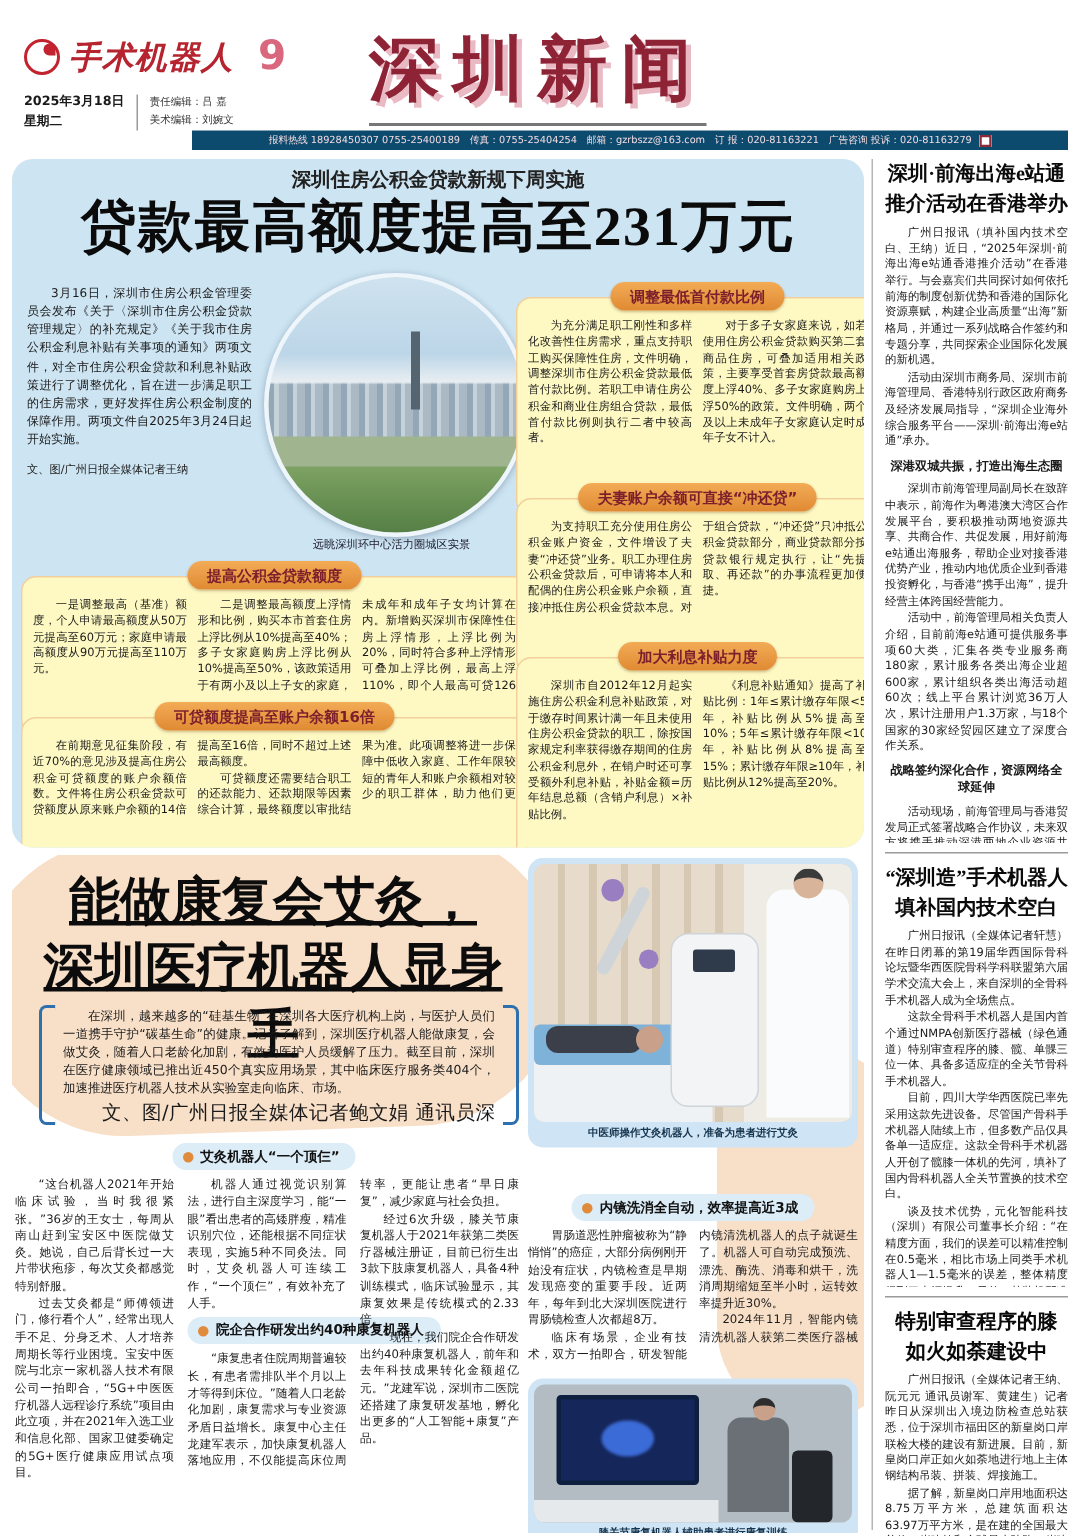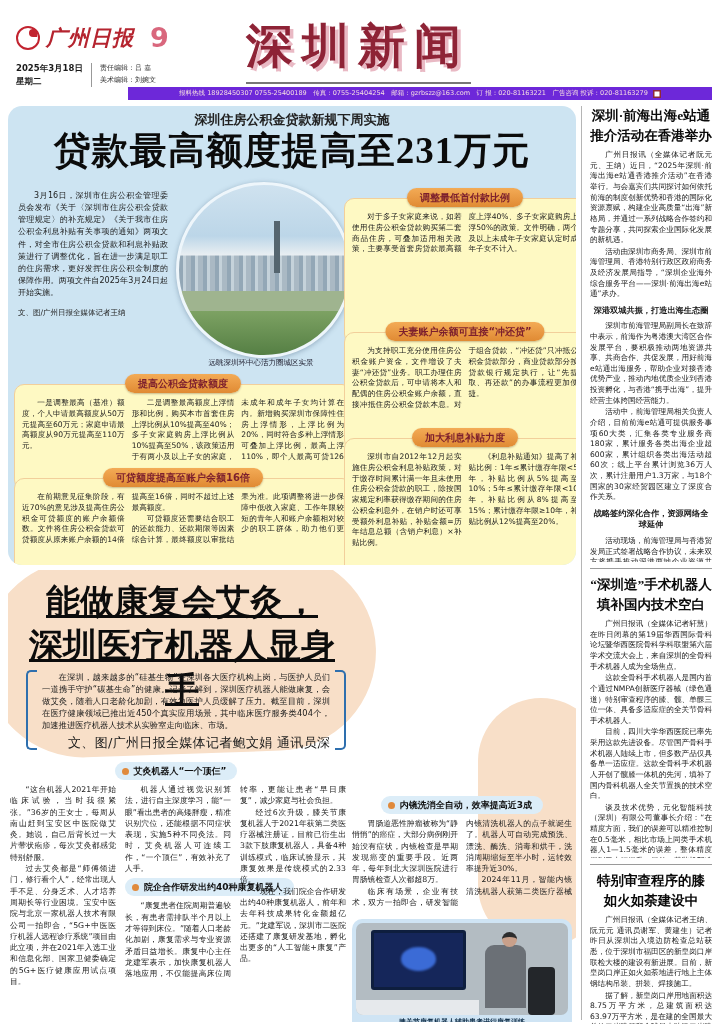--- a/index.html
+++ b/index.html
@@ -15,21 +15,21 @@
   .brand{font-family:"Liberation Serif",serif;font-style:italic;font-weight:bold;font-size:21px;color:#b5242f;letter-spacing:1px;}
   .pageno{font-size:27px;font-weight:900;color:#d9677d;margin-left:10px;}
   .date-row{display:flex;gap:8px;margin-top:9px;align-items:center;}
   .dates{font-size:8.5px;font-weight:bold;line-height:1.5;}
   .editors{font-size:7px;color:#333;border-left:1px solid #999;padding-left:8px;line-height:1.7;}
   .mast-center{position:absolute;left:50%;top:15px;transform:translateX(-50%);text-align:center;width:280px;}
   .sec-title{font-family:"Liberation Serif",serif;font-size:47px;font-weight:900;color:#8e2336;
              letter-spacing:9px;text-shadow:3.5px 3px 0 #e9b9c4;white-space:nowrap;}
   .sec-en{margin:4px auto 0;width:225px;border-top:2px solid #777;padding-top:4px;
           font-size:11px;letter-spacing:7px;color:#333;font-weight:bold;}
-  .infobar{position:absolute;left:128px;right:4px;top:87px;height:13px;background:#6d28d9;
+  .infobar{position:absolute;left:128px;right:4px;top:87px;height:13px;background:#0c4a6e;
            display:flex;align-items:center;justify-content:center;gap:5px;color:#f5dde2;font-size:6.5px;white-space:nowrap;}
   .qr{width:8px;height:8px;background:#fff;box-shadow:inset 0 0 0 1.5px #8e2a38,inset 0 0 0 2.5px #fff;}
   .vsep{position:absolute;left:581px;top:106px;height:914px;width:1px;background:#b5b5b5;}
   
   .housing{position:absolute;left:8px;top:106px;width:568px;height:459px;background:#cde4f2;
            border-radius:14px;overflow:hidden;}
   .kicker{position:absolute;top:5px;left:0;width:100%;text-align:center;font-size:13px;font-weight:600;color:#222;}
   .big-head{position:absolute;top:20px;left:0;width:100%;text-align:center;font-size:37px;font-weight:900;
             color:#0b0b0b;letter-spacing:1px;font-family:"Liberation Serif",serif;}
   .intro{position:absolute;left:10px;top:84px;width:150px;height:158px;font-size:8px;line-height:1.52;
@@ -122,21 +122,21 @@
   .rail-body p{margin:0 0 1px;font-size:7.6px;line-height:1.4;text-align:justify;text-indent:2em;}
   .rail-body .h{font-weight:bold;text-align:center;text-indent:0;font-size:8.2px;margin:5px 0;}
 </style>
 </head>
 <body>
 
 <header class="masthead">
   <div class="mast-left">
     <div class="brand-row">
       <span class="logo-mark"></span>
-      <span class="brand">广州日报</span>
+      <span class="brand">手术机器人</span>
       <span class="pageno">9</span>
     </div>
     <div class="date-row">
       <div class="dates">
         <div>2025年3月18日</div>
         <div>星期二</div>
       </div>
       <div class="editors">
         <div>责任编辑：吕 嘉</div>
         <div>美术编辑：刘婉文</div>
@@ -177,20 +177,21 @@
     <div class="card-body cols3">
 
     <p>在前期意见征集阶段，有近70%的意见涉及提高住房公积金可贷额度的账户余额倍数。文件将住房公积金贷款可贷额度从原来账户余额的14倍提高至16倍，同时不超过上述最高额度。</p>
         <p>可贷额度还需要结合职工的还款能力、还款期限等因素综合计算，最终额度以审批结果为准。此项调整将进一步保障中低收入家庭、工作年限较短的青年人和账户余额相对较少的职工群体，助力他们更多、更快获得住房公积金贷款。</p>
       </div>
   </div>
   <div class="card s3">
     <div class="pill">调整最低首付款比例</div>
     <div class="card-body cols2">
 
+    <p>为充分满足职工刚性和多样化改善性住房需求，重点支持职工购买保障性住房，文件明确，调整深圳市住房公积金贷款最低首付款比例。若职工申请住房公积金和商业住房组合贷款，最低首付款比例则执行二者中较高者。</p>
         <p>对于多子女家庭来说，如若使用住房公积金贷款购买第二套商品住房，可叠加适用相关政策，主要享受首套房贷款最高额度上浮40%、多子女家庭购房上浮50%的政策。文件明确，两个及以上未成年子女家庭认定时成年子女不计入。</p>
       </div>
   </div>
   <div class="card s4">
     <div class="pill">夫妻账户余额可直接“冲还贷”</div>
     <div class="card-body cols2">
 
     <p>为支持职工充分使用住房公积金账户资金，文件增设了夫妻“冲还贷”业务。职工办理住房公积金贷款后，可申请将本人和配偶的住房公积金账户余额，直接冲抵住房公积金贷款本息。对于组合贷款，“冲还贷”只冲抵公积金贷款部分，商业贷款部分按贷款银行规定执行，让“先提取、再还款”的办事流程更加便捷。</p>
       </div>
   </div>
@@ -203,20 +204,37 @@
       </div>
   </div>
 </section>
 
 <section class="medical">
   <div class="blob blob1"></div>
   <div class="blob blob2"></div>
   <div class="med-title">
     <div>能做康复会艾灸，</div>
     <div>深圳医疗机器人显身手</div>
+  </div>
+  <div class="photo-frame pframe1">
+    <div class="photo photo1">
+      <div class="p1-wall"></div>
+        <div class="p1-bed"></div>
+        <div class="p1-sheet"></div>
+      <div class="p1-patient"></div>
+        <div class="p1-head"></div>
+      <div class="p1-arm"></div>
+        <div class="p1-j1"></div>
+        <div class="p1-j2"></div>
+      <div class="p1-tower"></div>
+        <div class="p1-screen"></div>
+      <div class="p1-doc"></div>
+        <div class="p1-dochead"></div>
+    </div>
+    <div class="pcap">中医师操作艾灸机器人，准备为患者进行艾灸</div>
   </div>
   <div class="leadbox">
     <p>在深圳，越来越多的“硅基生物”在深圳各大医疗机构上岗，与医护人员们一道携手守护“碳基生命”的健康。记者了解到，深圳医疗机器人能做康复，会做艾灸，随着人口老龄化加剧，有效为医护人员缓解了压力。截至目前，深圳在医疗健康领域已推出近450个真实应用场景，其中临床医疗服务类404个，加速推进医疗机器人技术从实验室走向临床、市场。</p>
     <div class="byline-b">文、图/广州日报全媒体记者鲍文娟 通讯员深卫信</div>
   </div>
   <div class="pill1-wrap">
     <div class="subpill">
       <span class="dot"></span>
       <span>艾灸机器人“一个顶仨”</span>
     </div>
@@ -260,21 +278,21 @@
 </section>
 
 <aside class="rail">
   <article class="rail-art ra1">
     <div class="rail-head">
       <div>深圳·前海出海e站通</div>
       <div>推介活动在香港举办</div>
     </div>
     <div class="rail-body">
 
-    <p class="p">广州日报讯（全媒体记者阮元元、王纳）近日，“2025年深圳·前海出海e站通香港推介活动”在香港举行。与会嘉宾们共同探讨如何依托前海的制度创新优势和香港的国际化资源禀赋，构建企业高质量“出海”新格局，并通过一系列战略合作签约和专题分享，共同探索企业国际化发展的新机遇。</p>
+    <p class="p">广州日报讯（填补国内技术空白、王纳）近日，“2025年深圳·前海出海e站通香港推介活动”在香港举行。与会嘉宾们共同探讨如何依托前海的制度创新优势和香港的国际化资源禀赋，构建企业高质量“出海”新格局，并通过一系列战略合作签约和专题分享，共同探索企业国际化发展的新机遇。</p>
         <p class="p">活动由深圳市商务局、深圳市前海管理局、香港特别行政区政府商务及经济发展局指导，“深圳企业海外综合服务平台——深圳·前海出海e站通”承办。</p>
         <p class="h">深港双城共振，打造出海生态圈</p>
         <p class="p">深圳市前海管理局副局长在致辞中表示，前海作为粤港澳大湾区合作发展平台，要积极推动两地资源共享、共商合作、共促发展，用好前海e站通出海服务，帮助企业对接香港优势产业，推动内地优质企业到香港投资孵化，与香港“携手出海”，提升经营主体跨国经营能力。</p>
         <p class="p">活动中，前海管理局相关负责人介绍，目前前海e站通可提供服务事项60大类，汇集各类专业服务商180家，累计服务各类出海企业超600家，累计组织各类出海活动超60次；线上平台累计浏览36万人次，累计注册用户1.3万家，与18个国家的30家经贸园区建立了深度合作关系。</p>
         <p class="h">战略签约深化合作，资源网络全球延伸</p>
         <p class="p">活动现场，前海管理局与香港贸发局正式签署战略合作协议，未来双方将携手推动深港两地企业资源共享、政策协同及国际市场拓展。同时，深圳·前海出海e站通分别与香港新华集团、大湾区进出口商业总会签订合作协议，推动更多企业借助香港的国际化平台，加速全球业务拓展。</p>
       </div>
   </article>
   <hr class="rail-hr">
   <article class="rail-art ra2">

